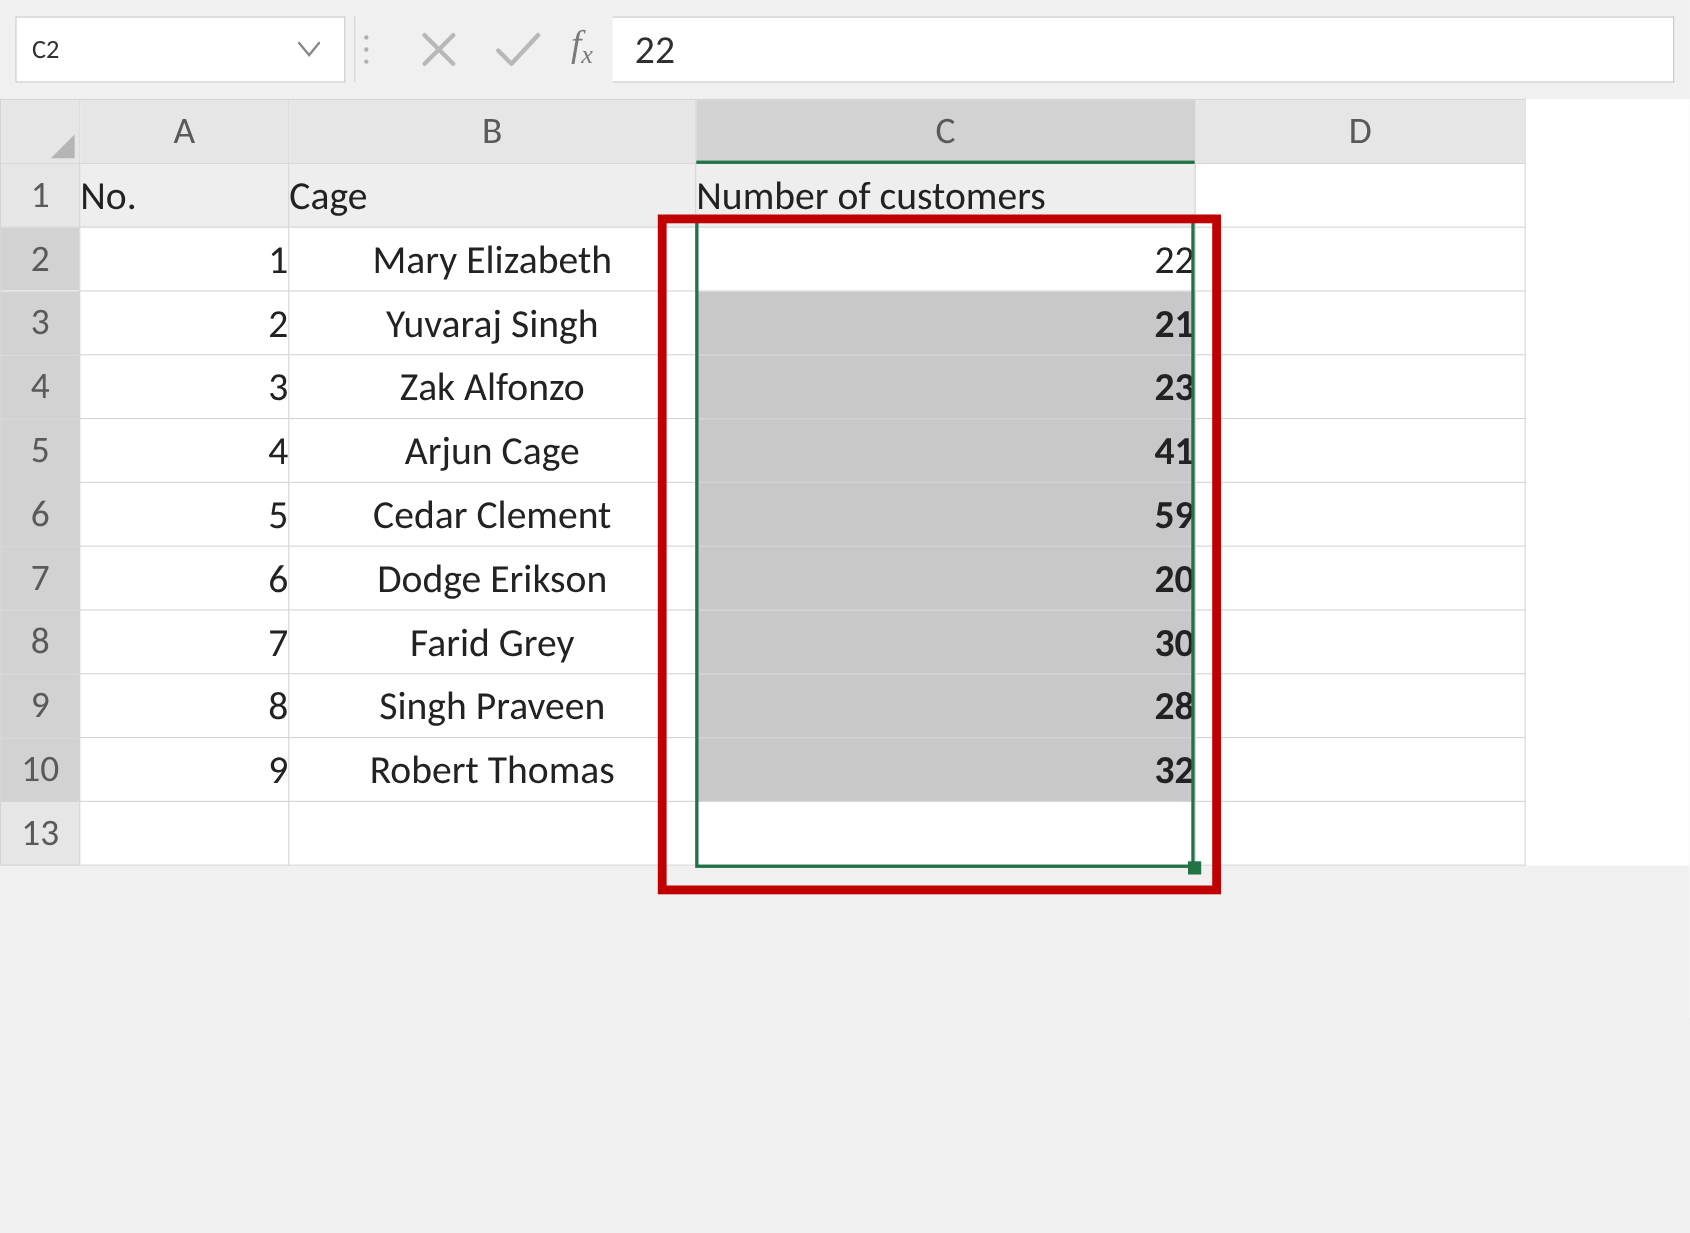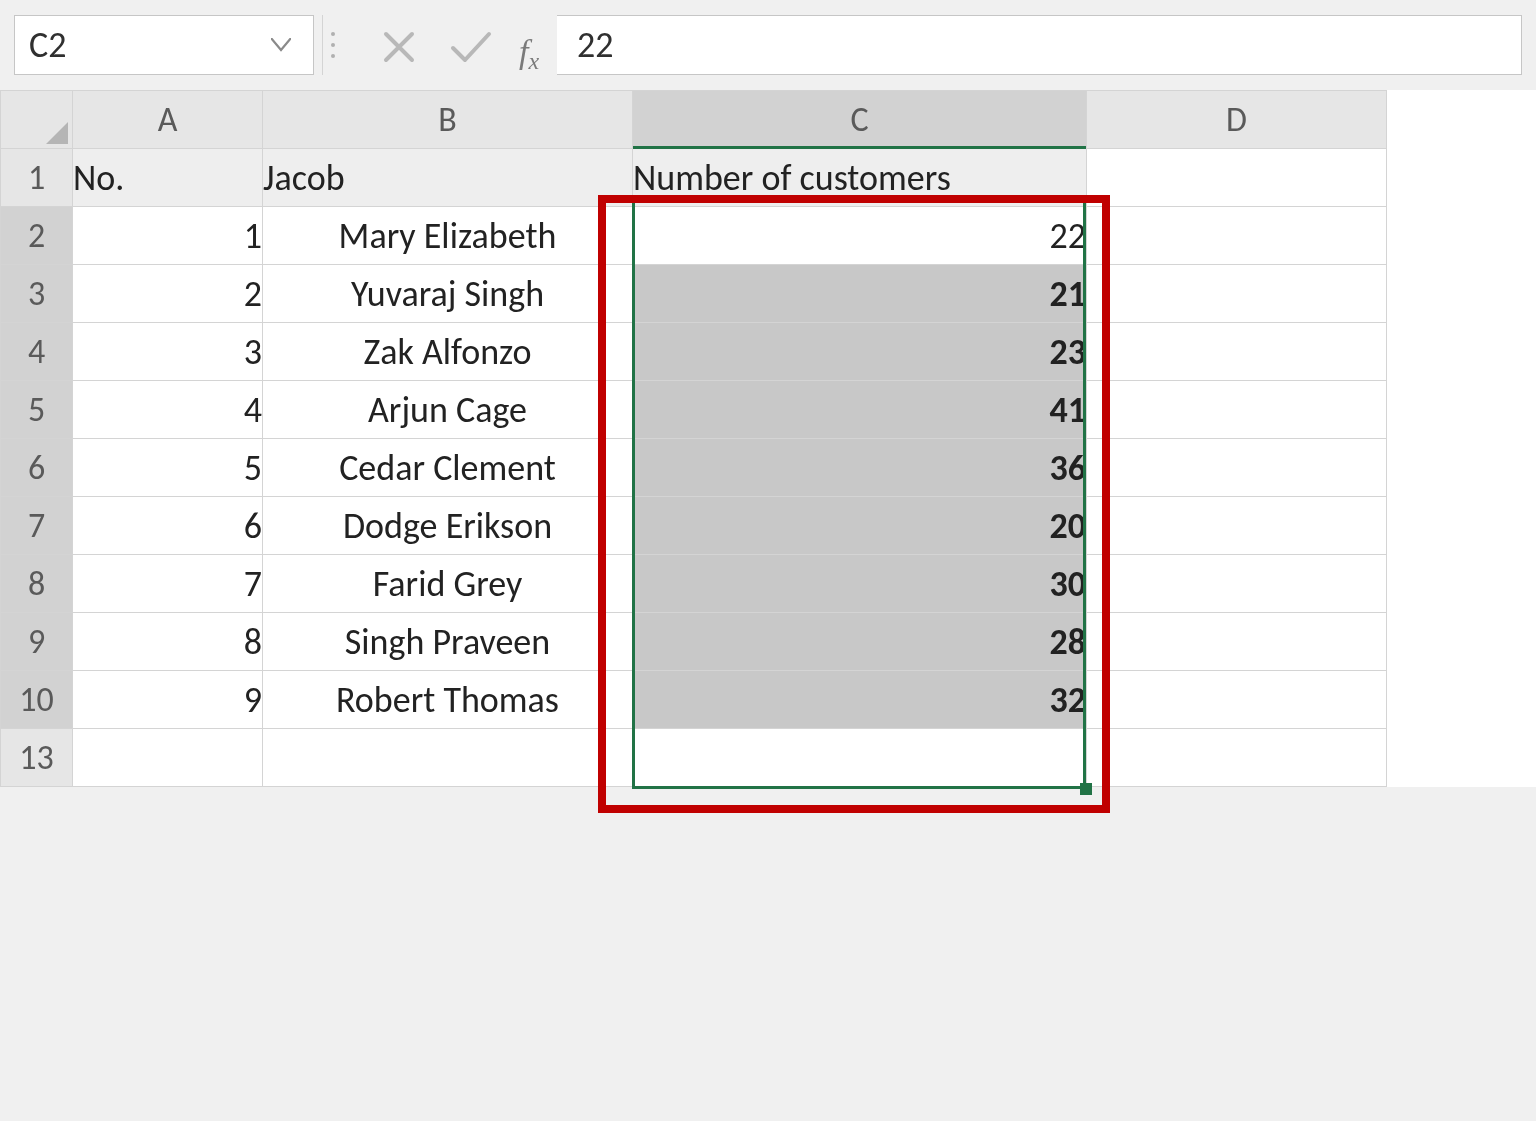--- a/index.html
+++ b/index.html
@@ -22,36 +22,36 @@
     gap: 0;
   }
   .name-box {
     width: 300px;
     height: 60px;
     background: #ffffff;
     border: 1px solid #c6c6c6;
     display: flex;
     align-items: center;
     padding: 0 14px;
-    font-size: 36px;
+    font-size: 24px;
     color: #303030;
     position: relative;
     justify-content: space-between;
   }
   .name-box .nb-value { flex: 1; }
   .name-box .nb-dropdown {
     color: #7a7a7a;
     width: 36px;
     display: flex;
     align-items: center;
     justify-content: center;
   }
   .formula-tools {
     display: flex;
-    align-items: flex-end;
+    align-items: center;
     height: 60px;
     padding: 0 4px 0 30px;
     gap: 12px;
   }
   .tool-btn {
     width: 60px;
     height: 56px;
     display: flex;
     align-items: center;
     justify-content: center;
@@ -280,21 +280,21 @@
         <th class="colhdr"><span>B</span></th>
         <th class="colhdr sel active-col"><span>C</span></th>
         <th class="colhdr"><span>D</span></th>
       </tr>
     </thead>
     <tbody>
 
       <tr>
         <td class="rowhdr"><span>1</span></td>
         <td class="cell hdrcell txt"><span>No.</span></td>
-        <td class="cell hdrcell txt"><span>Jacob</span></td>
+        <td class="cell hdrcell txt"><span>Cage</span></td>
         <td class="cell hdrcell txt"><span>Number of customers</span></td>
         <td class="cell"></td>
       </tr>
 
       <tr>
         <td class="rowhdr sel active-row"><span>2</span></td>
         <td class="cell blk num"><span>1</span></td>
         <td class="cell blk txt"><span>Mary Elizabeth</span></td>
         <td class="cell blk num active"><span>22</span></td>
         <td class="cell"></td>
@@ -321,21 +321,21 @@
         <td class="cell blk num"><span>4</span></td>
         <td class="cell blk txt"><span>Arjun Cage</span></td>
         <td class="cell blk num in-sel"><span>41</span></td>
         <td class="cell"></td>
       </tr>
 
       <tr>
         <td class="rowhdr sel"><span>6</span></td>
         <td class="cell blk num"><span>5</span></td>
         <td class="cell blk txt"><span>Cedar Clement</span></td>
-        <td class="cell blk num in-sel"><span>36</span></td>
+        <td class="cell blk num in-sel"><span>59</span></td>
         <td class="cell"></td>
       </tr>
 
       <tr>
         <td class="rowhdr sel"><span>7</span></td>
         <td class="cell blk num"><span>6</span></td>
         <td class="cell blk txt"><span>Dodge Erikson</span></td>
         <td class="cell blk num in-sel"><span>20</span></td>
         <td class="cell"></td>
       </tr>

